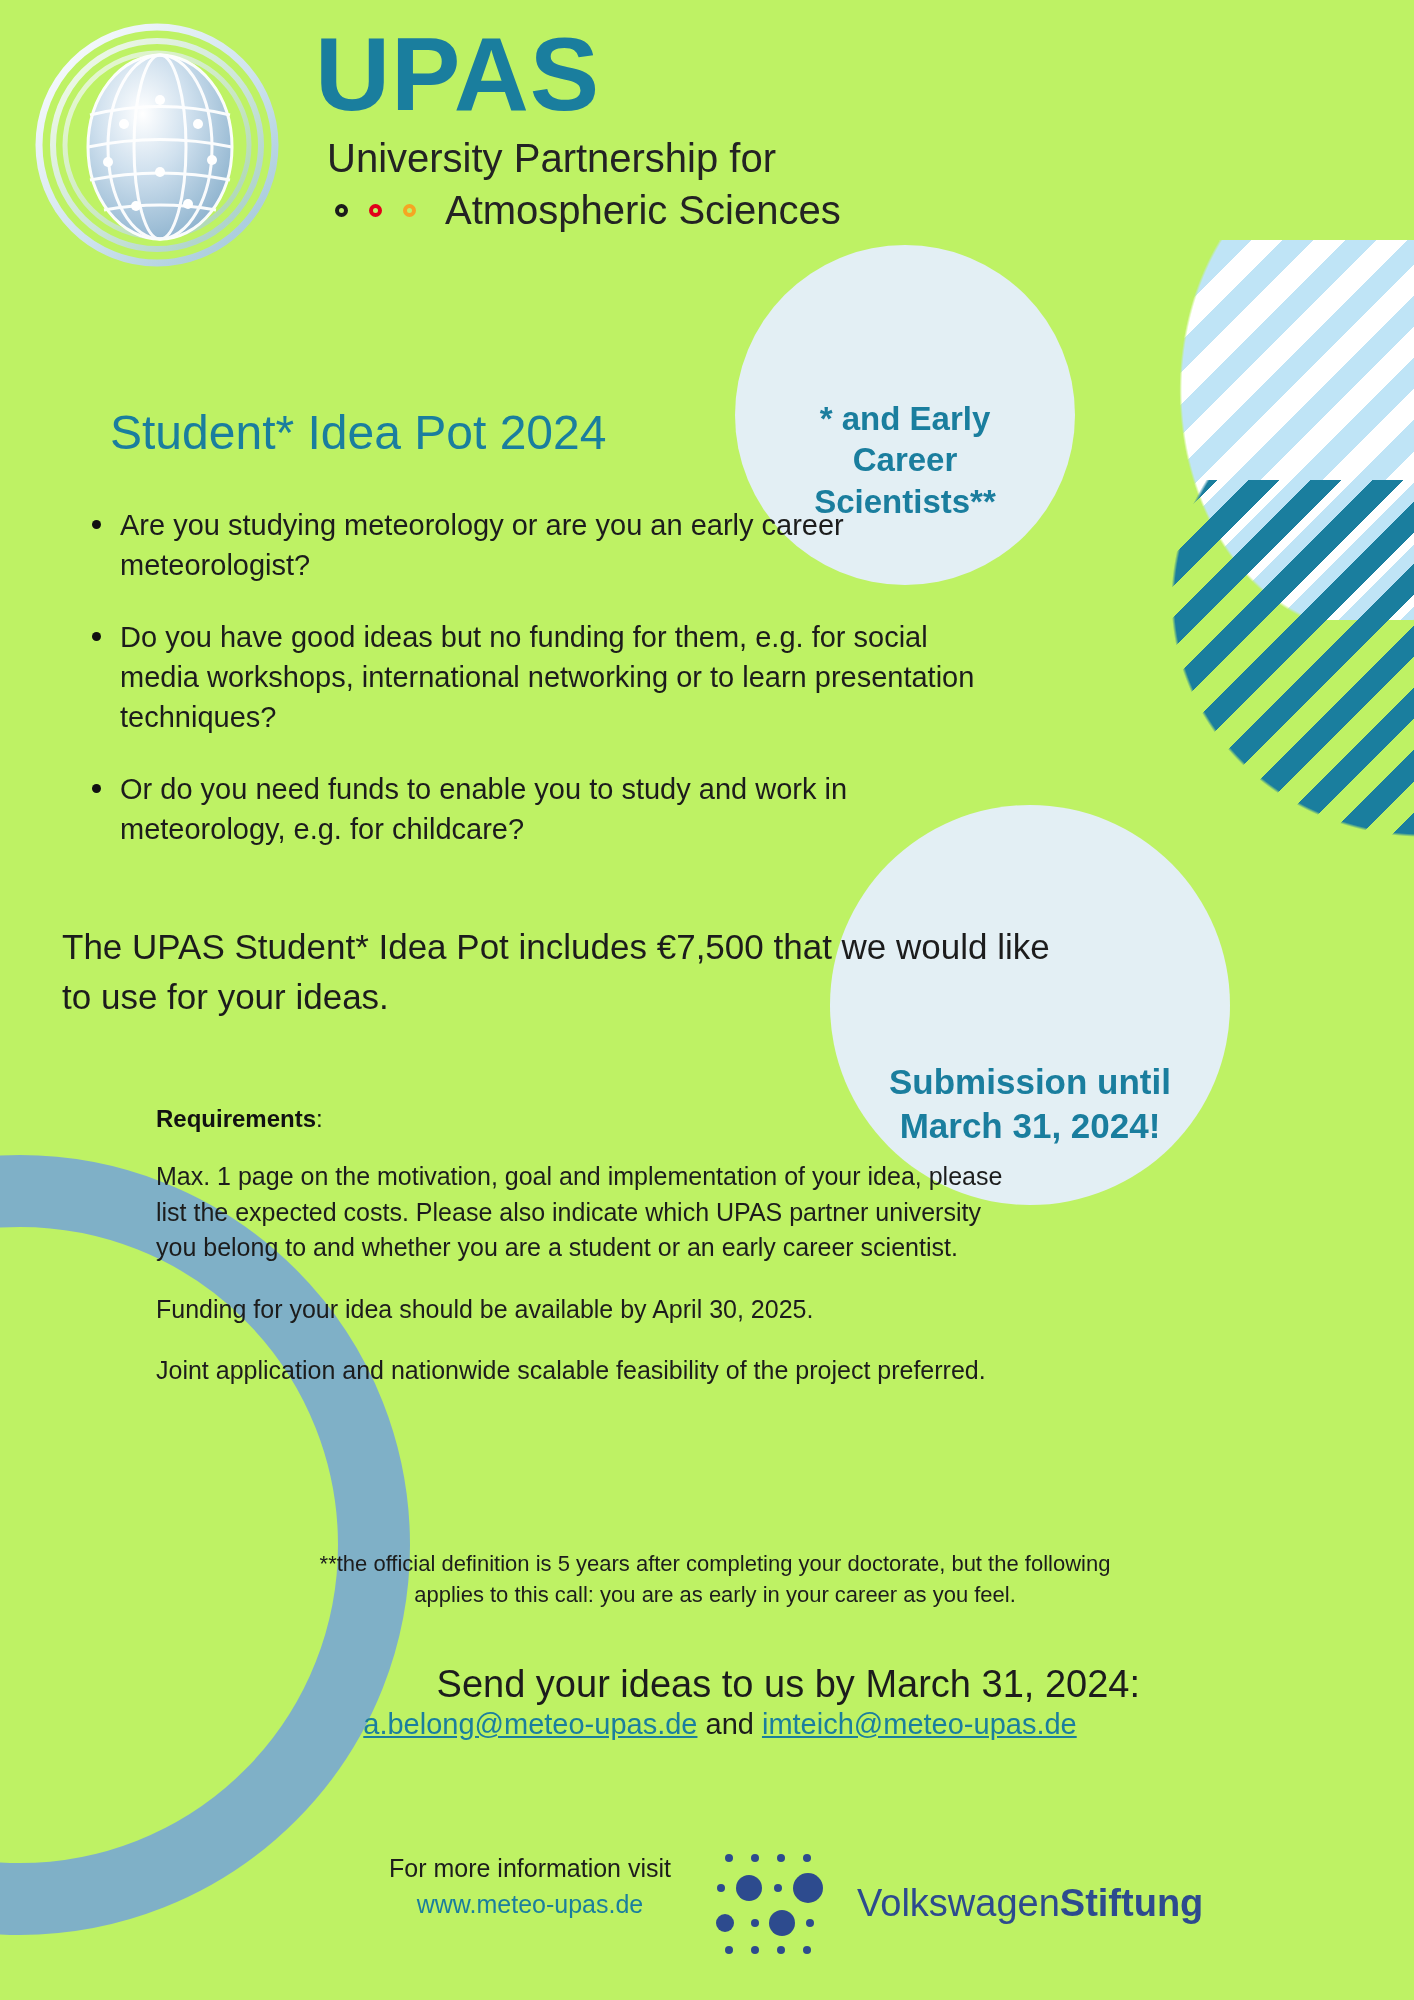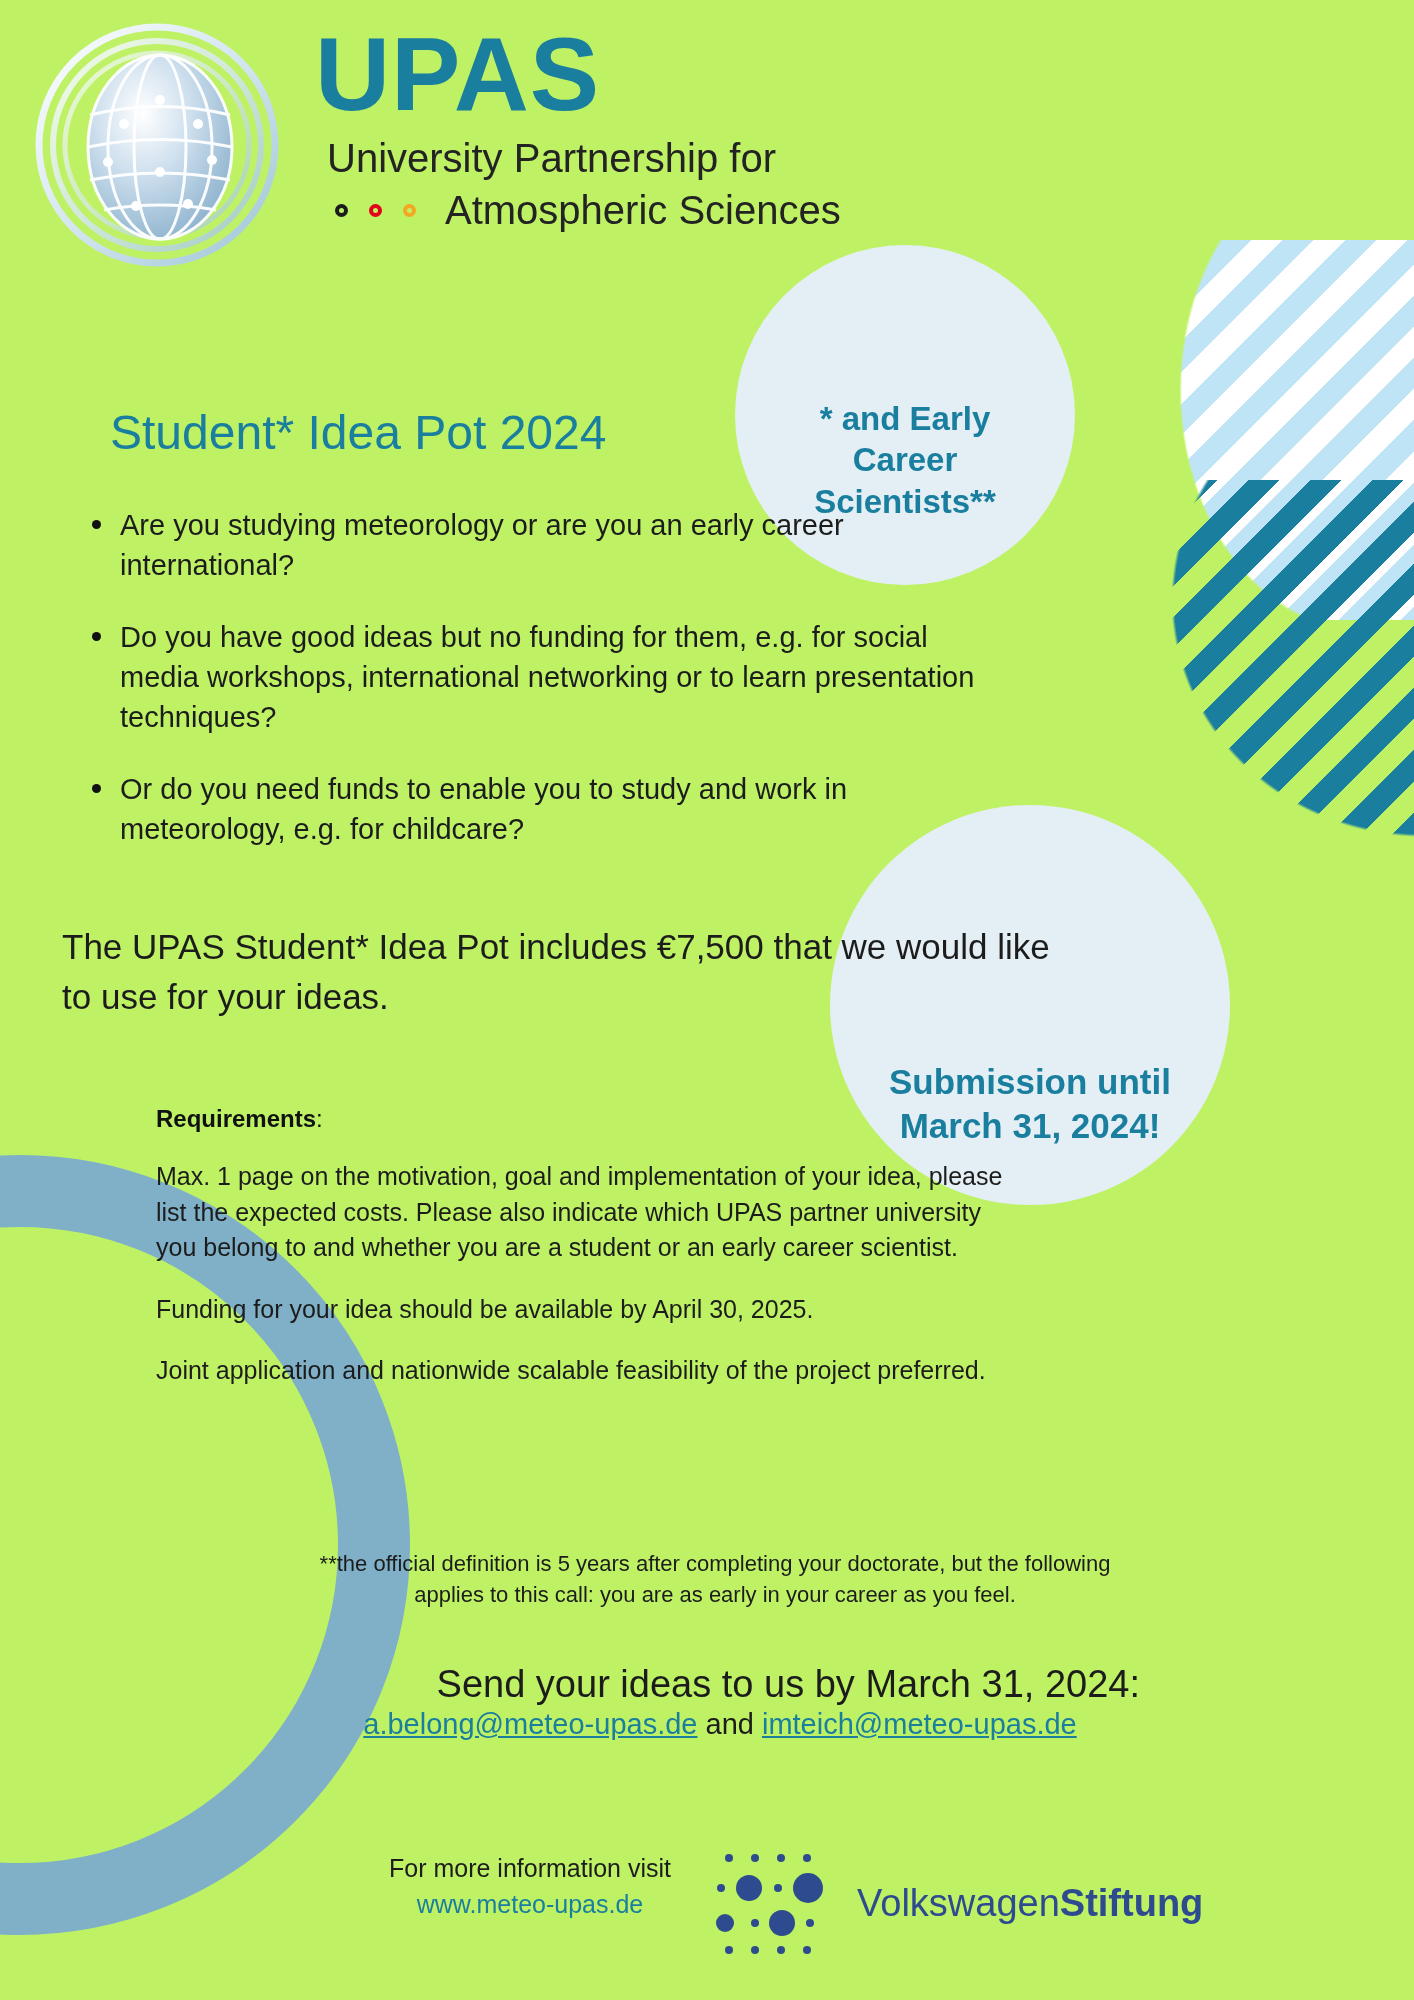--- a/index.html
+++ b/index.html
@@ -319,21 +319,21 @@
         <span class="logo-dot r"></span>
         <span class="logo-dot y"></span>
         <span id="logo-line2">Atmospheric Sciences</span>
       </div>
     </div>
   </div>
 
   <h1 id="title">Student* Idea Pot 2024</h1>
 
   <ul id="bullets">
-    <li>Are you studying meteorology or are you an early career international?</li>
+    <li>Are you studying meteorology or are you an early career meteorologist?</li>
     <li>Do you have good ideas but no funding for them, e.g. for social media workshops, international networking or to learn presentation techniques?</li>
     <li>Or do you need funds to enable you to study and work in meteorology, e.g. for childcare?</li>
   </ul>
 
   <div id="lead">The UPAS Student* Idea Pot includes €7,500 that we would like to use for your ideas.</div>
 
   <div class="circle-caption" id="caption-early">* and Early Career Scientists**</div>
   <div class="circle-caption" id="caption-submission">Submission until March 31, 2024!</div>
 
   <div id="req-block">

